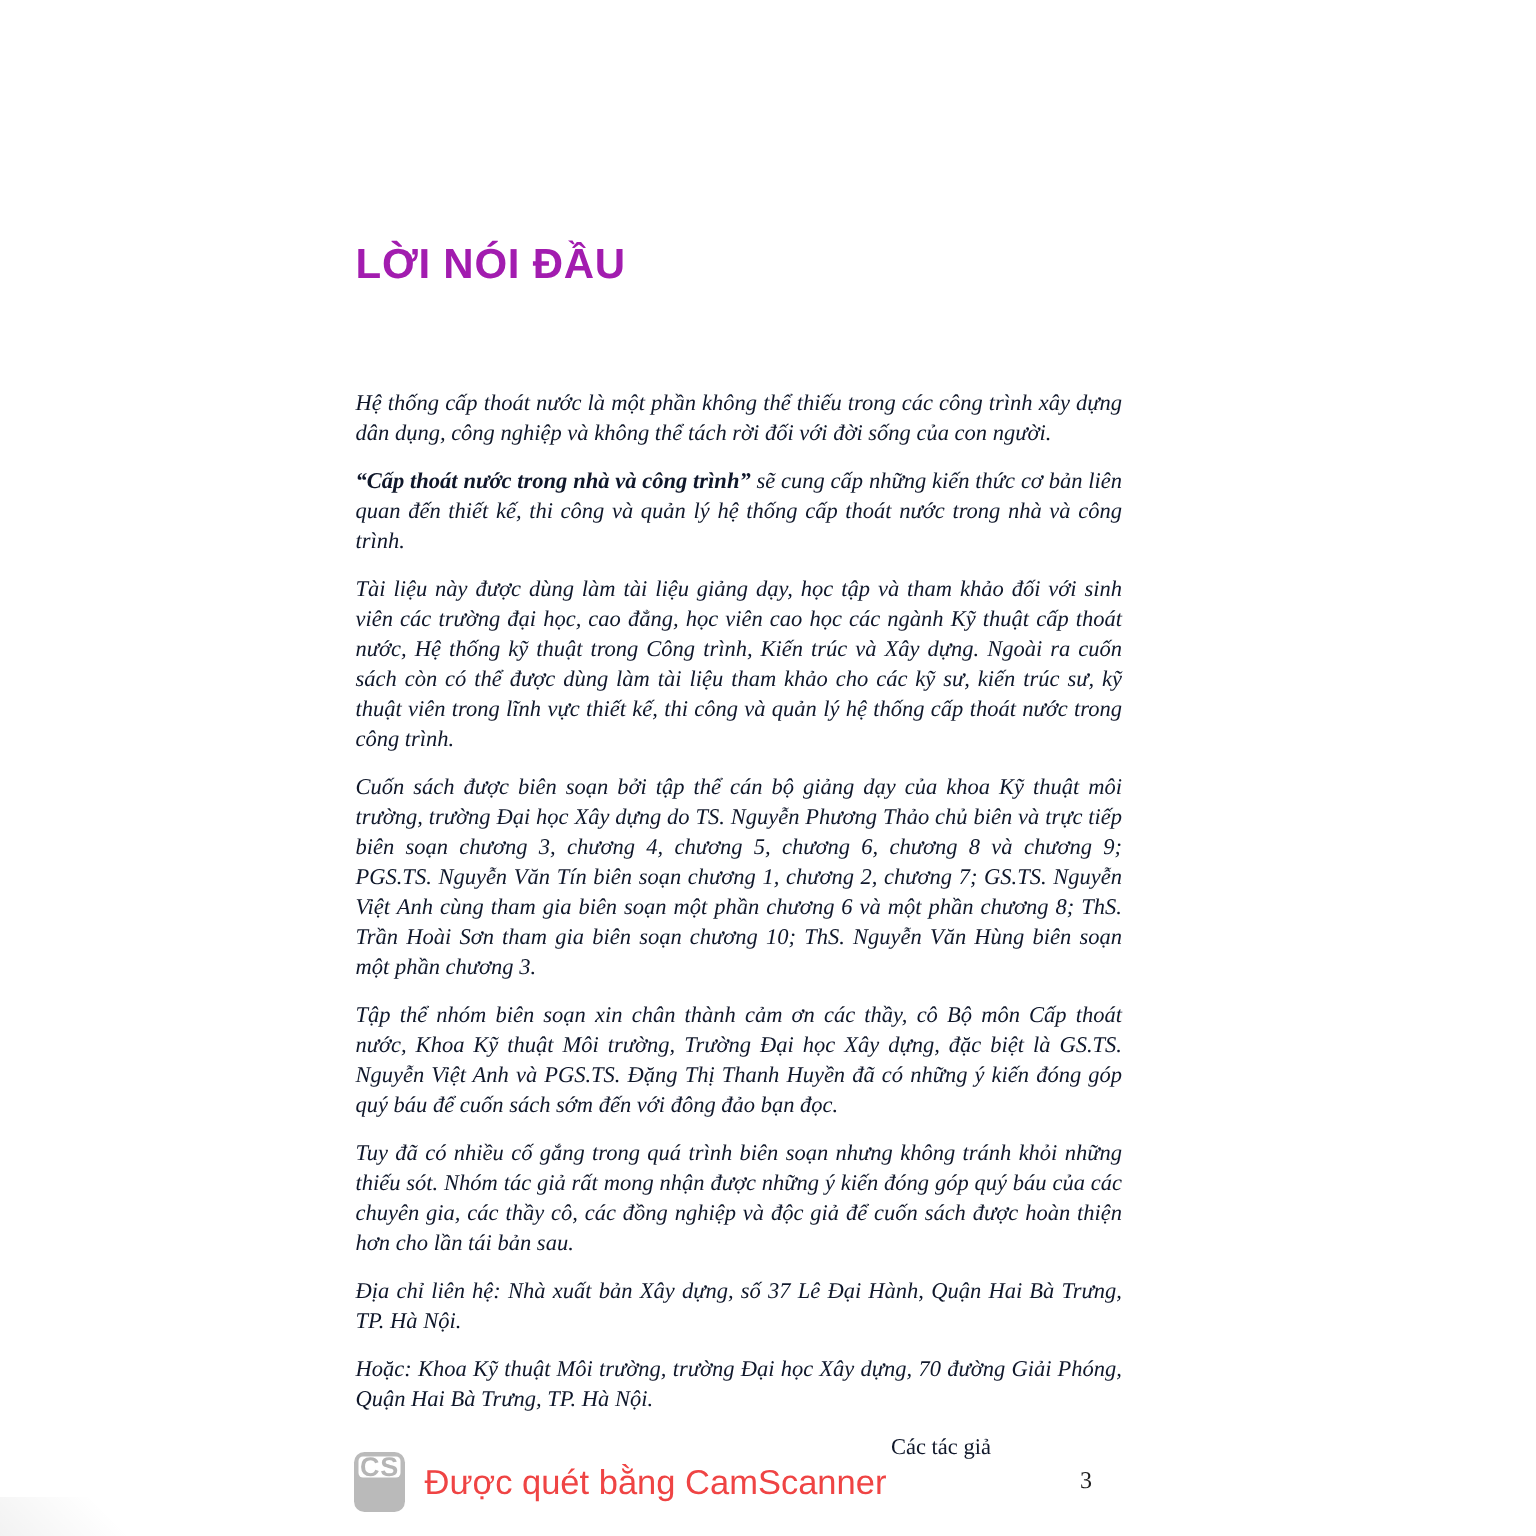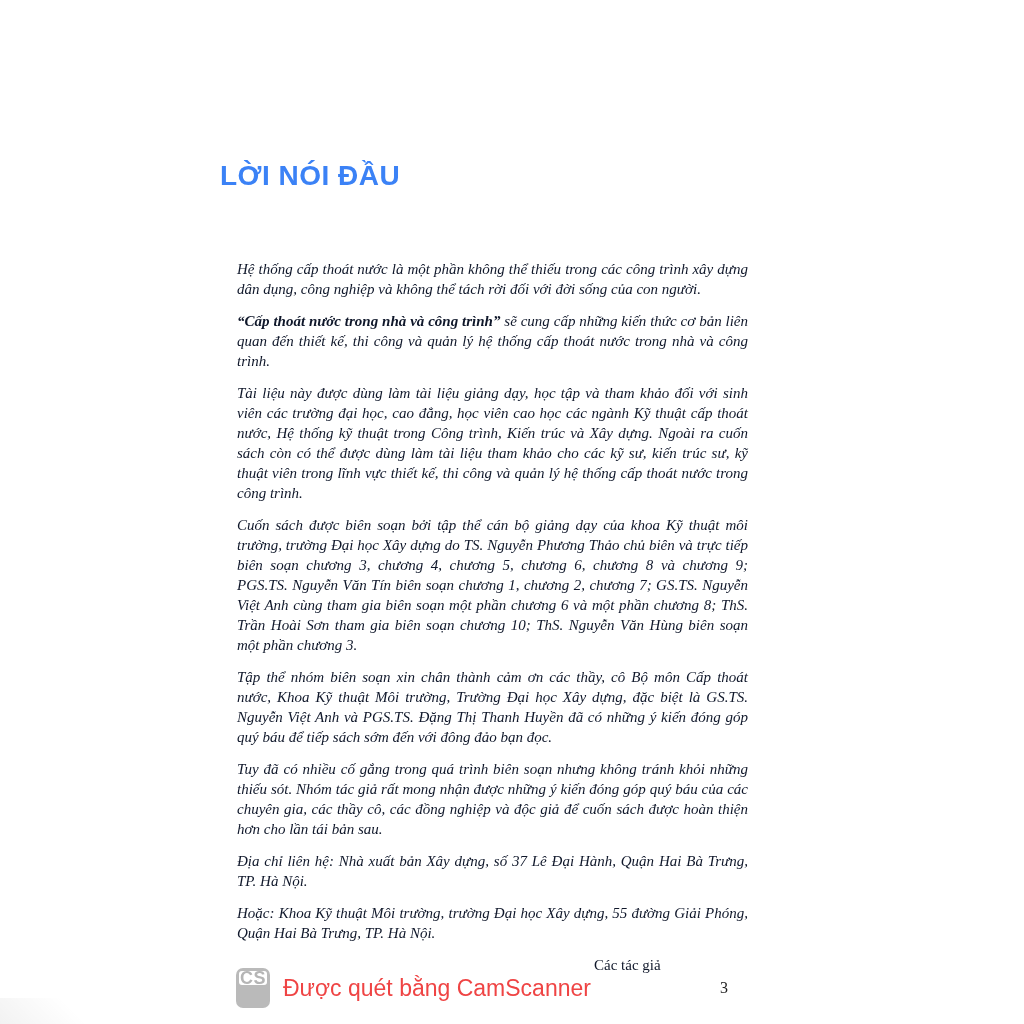--- a/index.html
+++ b/index.html
@@ -6,28 +6,28 @@
   body { background: #ffffff; font-family: "Liberation Serif", serif; }
   .canvas {
     position: relative;
     width: 1024px;
     height: 1024px;
     background: #ffffff;
     overflow: hidden;
   }
   .page-title {
     position: absolute;
-    left: 220px;
+    left: 237px;
     top: 160px;
     margin: 0;
     font-family: "Liberation Sans", sans-serif;
     font-weight: 700;
     font-size: 28px;
     letter-spacing: 0.5px;
-    color: #3b82f6;
+    color: #a21caf;
   }
   .body-text {
     position: absolute;
     left: 237px;
     top: 259px;
     width: 511px;
     color: #0f172a;
   }
   .body-text p {
     margin: 0 0 12px 0;
@@ -108,24 +108,24 @@
 
 <div class="canvas">
 
   <h1 class="page-title">LỜI NÓI ĐẦU</h1>
 
   <div class="body-text">
     <p>Hệ thống cấp thoát nước là một phần không thể thiếu trong các công trình xây dựng dân dụng, công nghiệp và không thể tách rời đối với đời sống của con người.</p>
     <p><span class="bold-lead">“Cấp thoát nước trong nhà và công trình”</span><span> sẽ cung cấp những kiến thức cơ bản liên quan đến thiết kế, thi công và quản lý hệ thống cấp thoát nước trong nhà và công trình.</span></p>
     <p>Tài liệu này được dùng làm tài liệu giảng dạy, học tập và tham khảo đối với sinh viên các trường đại học, cao đẳng, học viên cao học các ngành Kỹ thuật cấp thoát nước, Hệ thống kỹ thuật trong Công trình, Kiến trúc và Xây dựng. Ngoài ra cuốn sách còn có thể được dùng làm tài liệu tham khảo cho các kỹ sư, kiến trúc sư, kỹ thuật viên trong lĩnh vực thiết kế, thi công và quản lý hệ thống cấp thoát nước trong công trình.</p>
     <p>Cuốn sách được biên soạn bởi tập thể cán bộ giảng dạy của khoa Kỹ thuật môi trường, trường Đại học Xây dựng do TS. Nguyễn Phương Thảo chủ biên và trực tiếp biên soạn chương 3, chương 4, chương 5, chương 6, chương 8 và chương 9; PGS.TS. Nguyễn Văn Tín biên soạn chương 1, chương 2, chương 7; GS.TS. Nguyễn Việt Anh cùng tham gia biên soạn một phần chương 6 và một phần chương 8; ThS. Trần Hoài Sơn tham gia biên soạn chương 10; ThS. Nguyễn Văn Hùng biên soạn một phần chương 3.</p>
-    <p>Tập thể nhóm biên soạn xin chân thành cảm ơn các thầy, cô Bộ môn Cấp thoát nước, Khoa Kỹ thuật Môi trường, Trường Đại học Xây dựng, đặc biệt là GS.TS. Nguyễn Việt Anh và PGS.TS. Đặng Thị Thanh Huyền đã có những ý kiến đóng góp quý báu để tiếp sách sớm đến với đông đảo bạn đọc.</p>
+    <p>Tập thể nhóm biên soạn xin chân thành cảm ơn các thầy, cô Bộ môn Cấp thoát nước, Khoa Kỹ thuật Môi trường, Trường Đại học Xây dựng, đặc biệt là GS.TS. Nguyễn Việt Anh và PGS.TS. Đặng Thị Thanh Huyền đã có những ý kiến đóng góp quý báu để cuốn sách sớm đến với đông đảo bạn đọc.</p>
     <p>Tuy đã có nhiều cố gắng trong quá trình biên soạn nhưng không tránh khỏi những thiếu sót. Nhóm tác giả rất mong nhận được những ý kiến đóng góp quý báu của các chuyên gia, các thầy cô, các đồng nghiệp và độc giả để cuốn sách được hoàn thiện hơn cho lần tái bản sau.</p>
     <p>Địa chỉ liên hệ: Nhà xuất bản Xây dựng, số 37 Lê Đại Hành, Quận Hai Bà Trưng, TP. Hà Nội.</p>
-    <p>Hoặc: Khoa Kỹ thuật Môi trường, trường Đại học Xây dựng, 55 đường Giải Phóng, Quận Hai Bà Trưng, TP. Hà Nội.</p>
+    <p>Hoặc: Khoa Kỹ thuật Môi trường, trường Đại học Xây dựng, 70 đường Giải Phóng, Quận Hai Bà Trưng, TP. Hà Nội.</p>
     <p class="signature">Các tác giả</p>
   </div>
 
   <div class="footer-watermark">
     <span class="cs-logo">
         <span class="cs-inner">CS</span>
       </span>
     <span class="wm-text">Được quét bằng CamScanner</span>
   </div>
 

